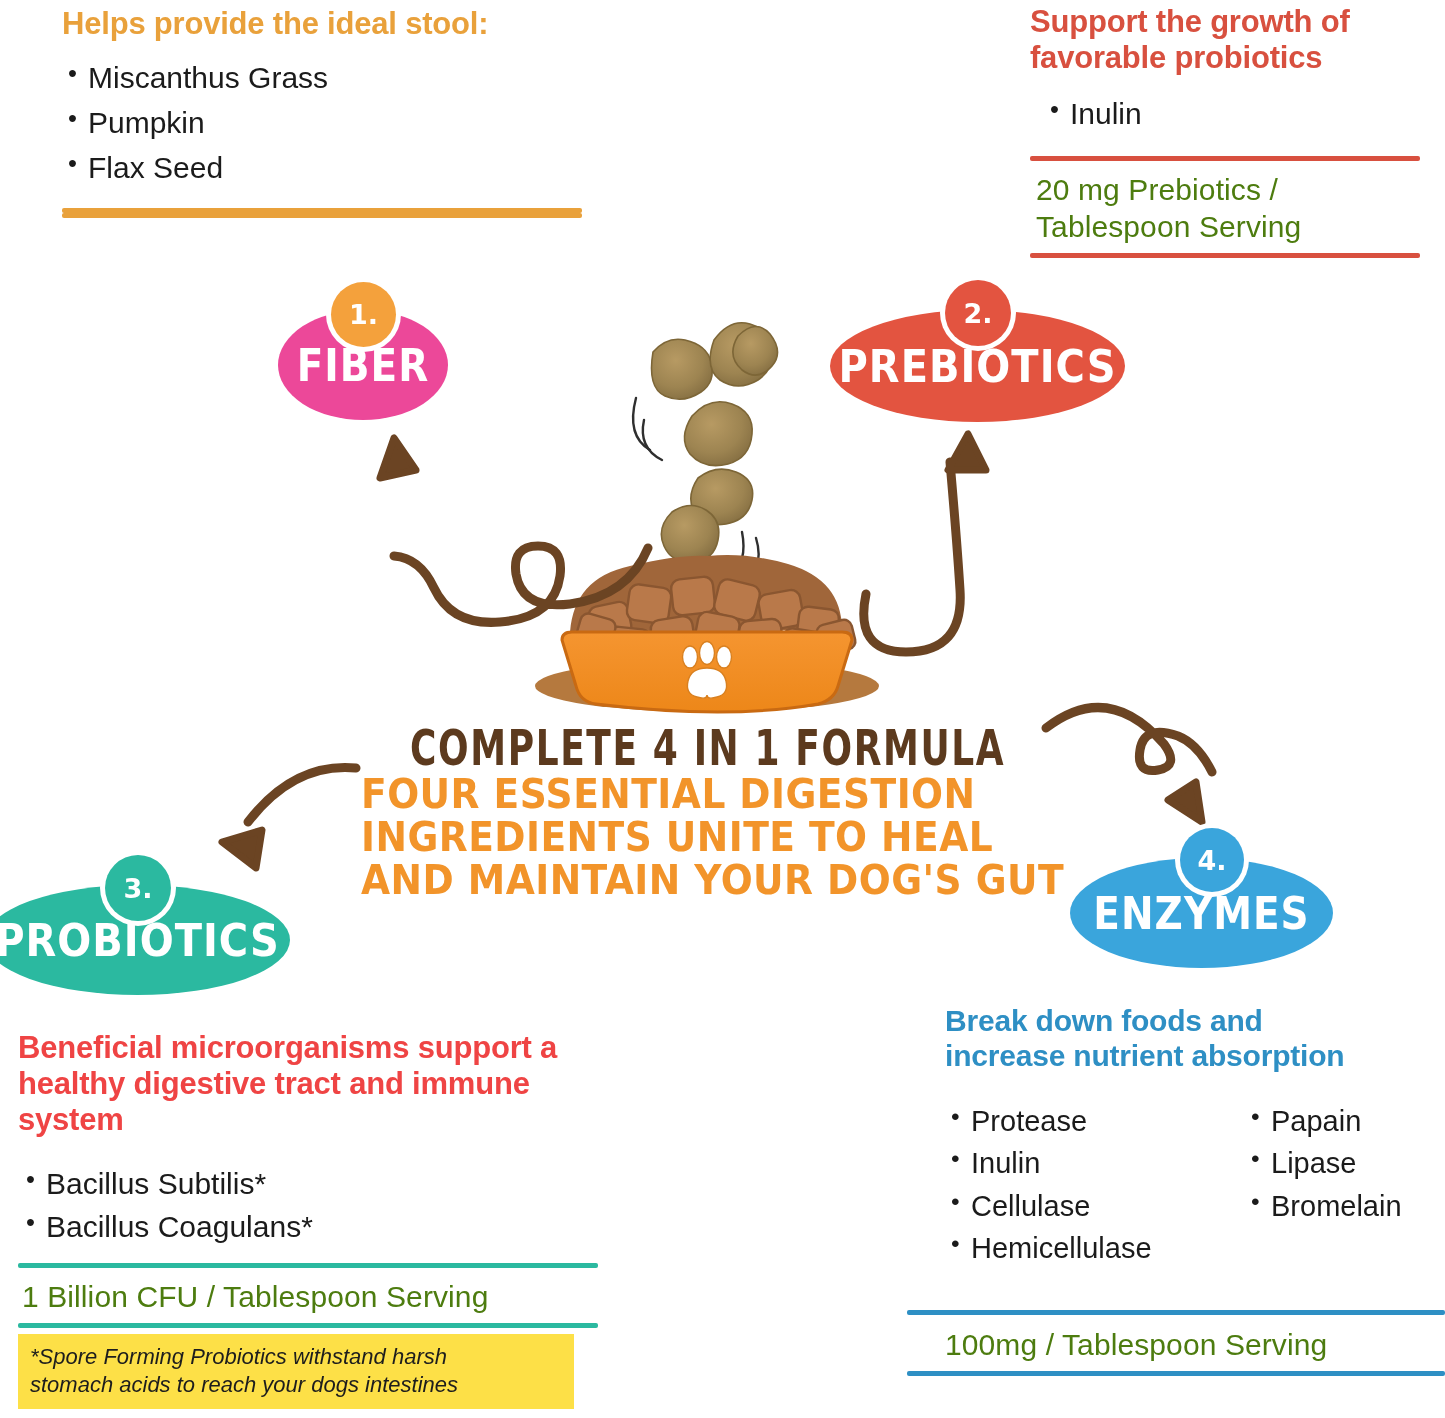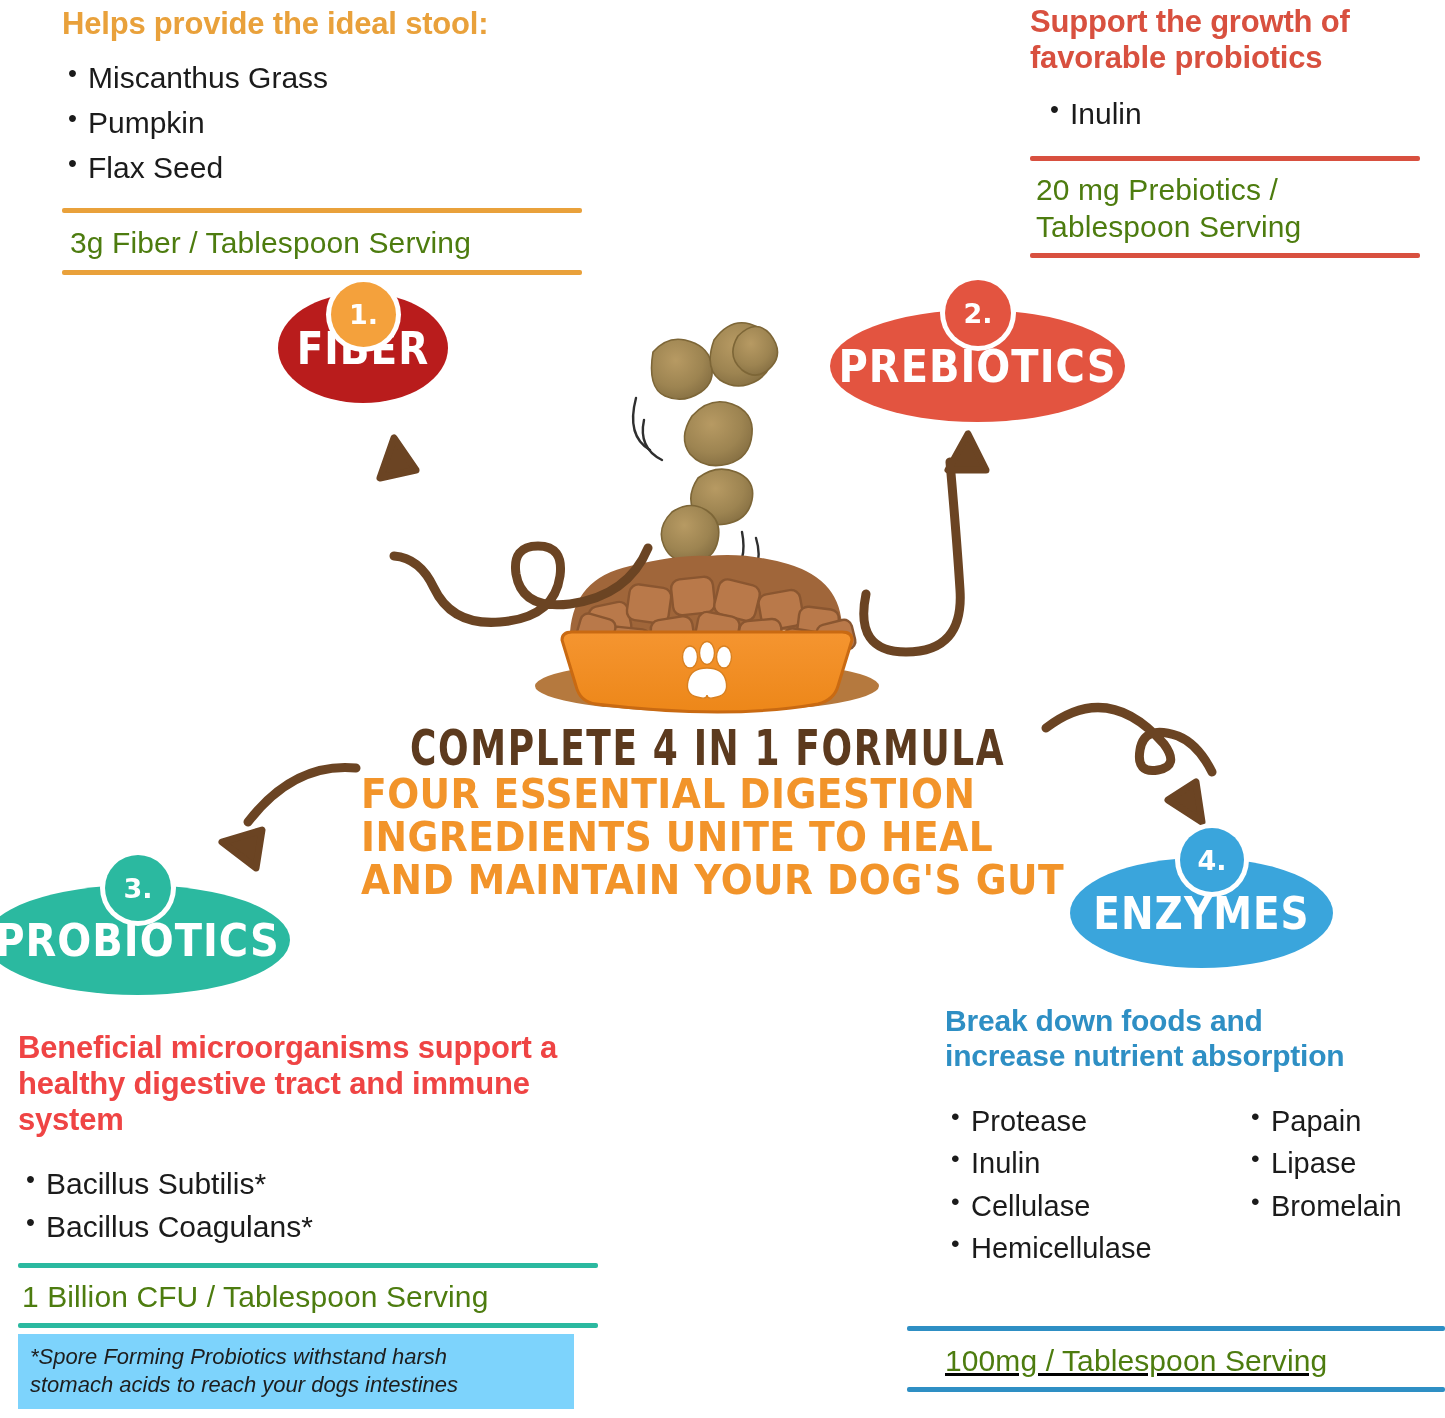--- a/index.html
+++ b/index.html
@@ -123,21 +123,21 @@
   }
   #probiotics-block .bullets li { margin-bottom: 3px; }
   #probiotics-serving-wrap { margin-top: 16px; }
   #probiotics-serving-wrap .rule { background: #2BB9A0; }
   #probiotics-serving-wrap .serving {
     font-size: 30px;
     padding: 10px 4px 8px 4px;
   }
   #probiotics-note {
     margin-top: 6px;
-    background: #7dd3fc;
+    background: #fde047;
     color: #1d1d1d;
     font-style: italic;
     font-size: 22px;
     line-height: 1.28;
     padding: 9px 12px 10px 12px;
     width: 556px;
     box-sizing: border-box;
   }
 
   
@@ -156,23 +156,22 @@
   #enzyme-lists {
     display: flex;
     margin-top: 28px;
   }
   #enzyme-lists .bullets { font-size: 29px; }
   #enzyme-lists .bullets li { margin-bottom: 4px; }
   #enzyme-col-a { width: 300px; }
   #enzymes-serving-wrap {
     position: absolute;
     left: -38px;
-    top: 322px;
+    top: 306px;
     width: 538px;
-    text-decoration: underline;
   }
   #enzymes-serving-wrap .rule { background: #2E8FC4; }
   #enzymes-serving-wrap .serving {
     font-size: 30px;
     padding: 11px 8px 8px 38px;
   }
 
   
   .badge { position: absolute; }
   .badge .oval {
@@ -197,22 +196,22 @@
     align-items: center;
     justify-content: center;
     color: #ffffff;
     font-family: "DejaVu Sans", sans-serif;
     font-weight: bold;
     box-shadow: 0 0 0 5px #ffffff;
   }
 
   #badge-fiber { left: 278px; top: 282px; }
   #badge-fiber .oval {
-    left: 0; top: 11px; width: 170px; height: 110px;
-    background: #b91c1c;
+    left: 0; top: 28px; width: 170px; height: 110px;
+    background: #ec4899;
   }
   #badge-fiber .oval-label { font-size: 39px; }
   #badge-fiber .num {
     left: 53px; top: 0px; width: 65px; height: 65px;
     background: #F4A13C; font-size: 27px;
   }
 
   #badge-prebiotics { left: 830px; top: 280px; }
   #badge-prebiotics .oval {
     left: 0; top: 30px; width: 295px; height: 112px;
@@ -388,21 +387,20 @@
 
   <div id="fiber-block">
     <div class="sec-head">Helps provide the ideal stool:</div>
     <ul class="bullets">
       <li>Miscanthus Grass</li>
       <li>Pumpkin</li>
       <li>Flax Seed</li>
     </ul>
     <div id="fiber-serving-wrap">
       <div class="rule"></div>
-      <div class="serving">3g Fiber / Tablespoon Serving</div>
       <div class="rule"></div>
     </div>
   </div>
 
   <div id="prebiotics-block">
     <div class="sec-head">Support the growth of favorable probiotics</div>
     <ul class="bullets">
       <li>Inulin</li>
     </ul>
     <div id="prebiotics-serving-wrap">

